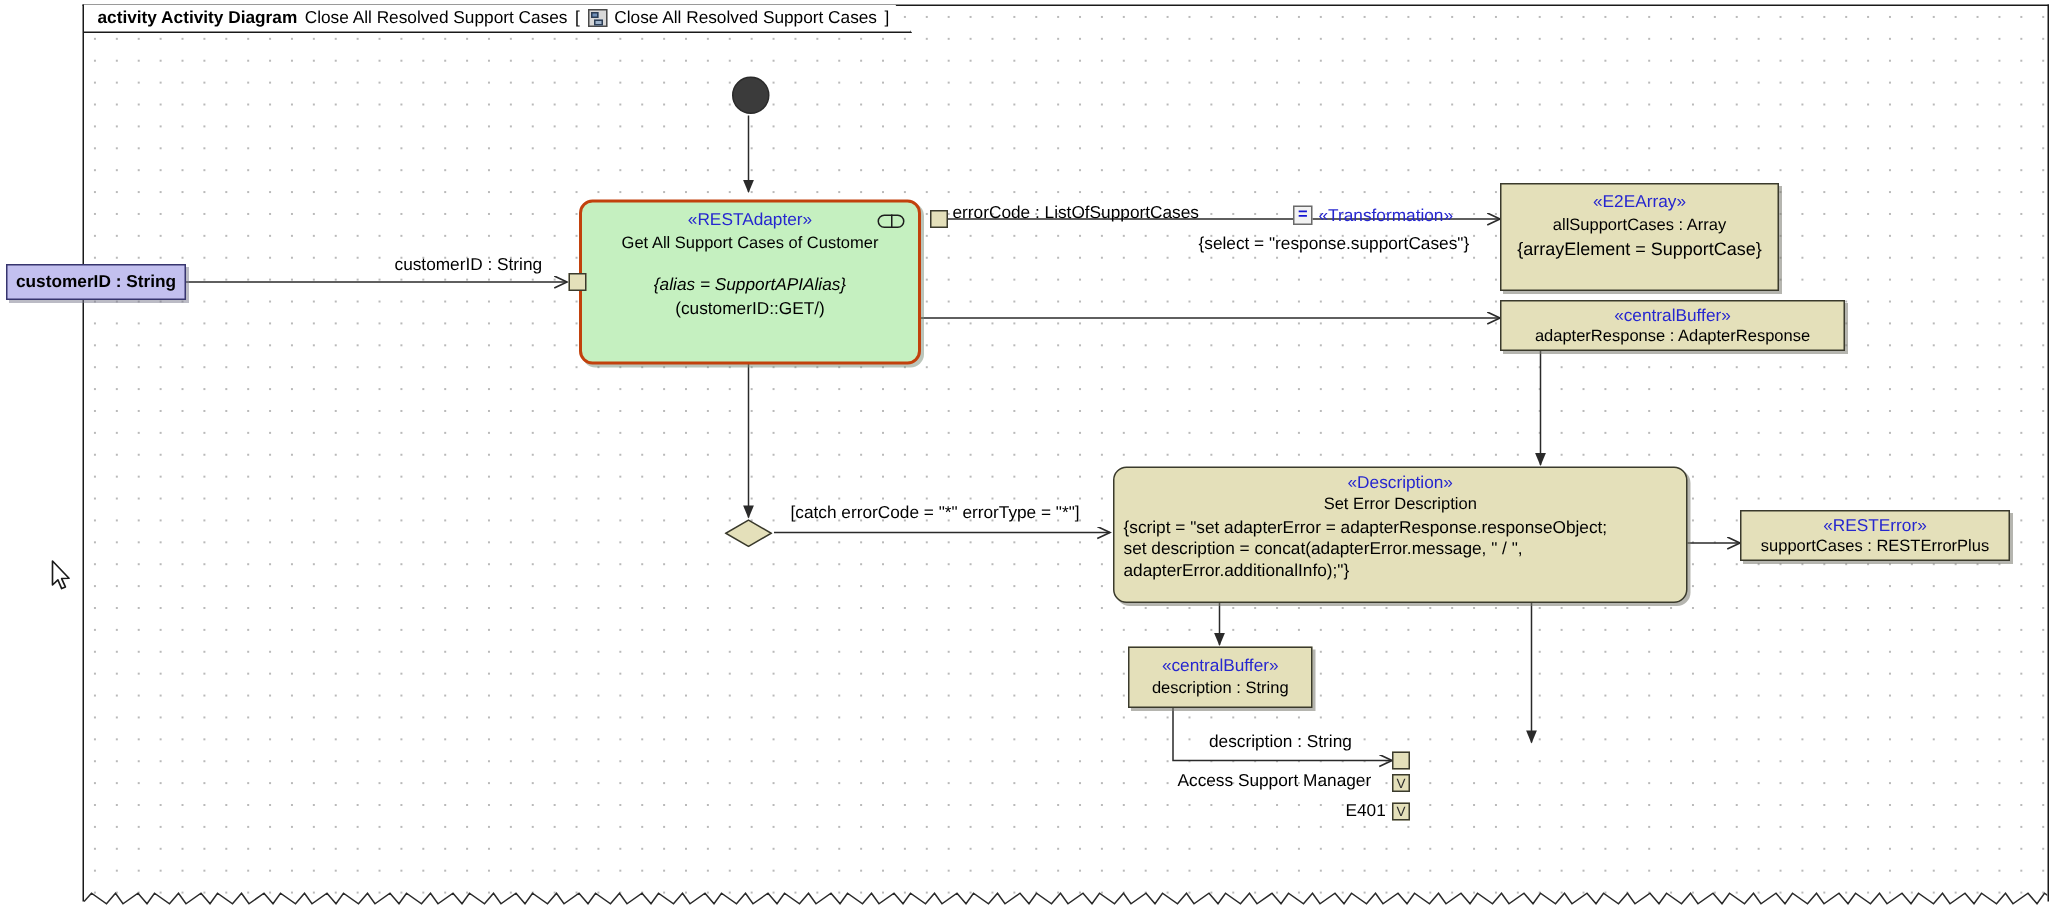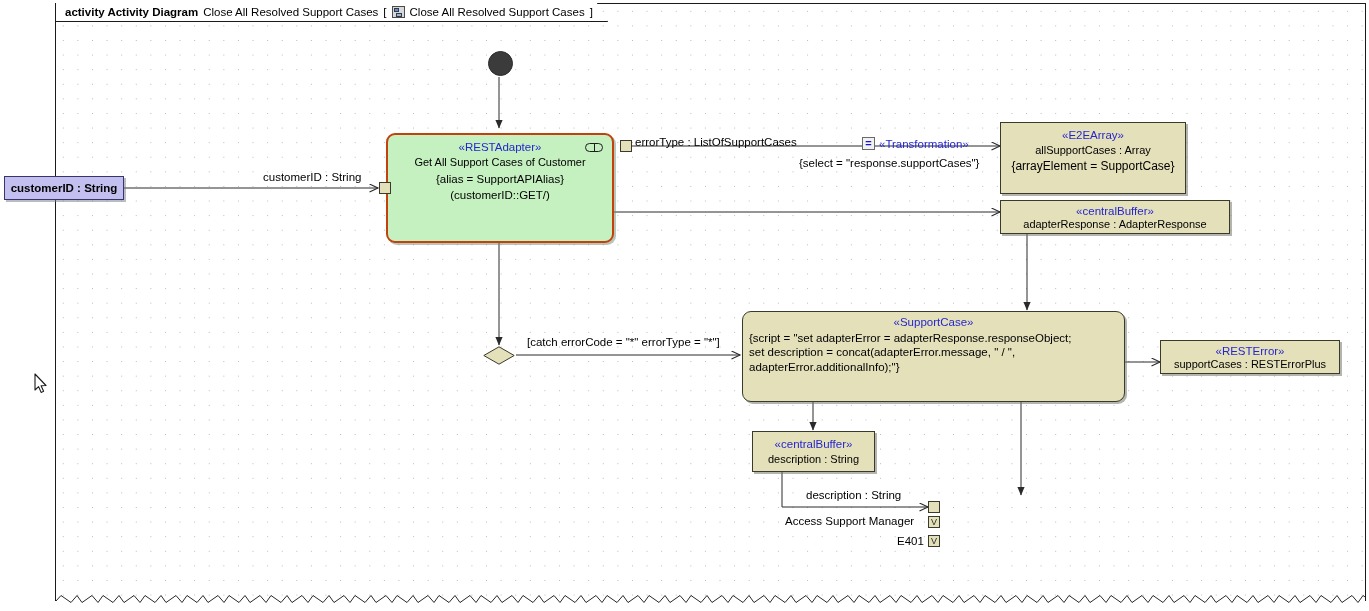--- a/index.html
+++ b/index.html
@@ -216,21 +216,21 @@
 
   <div class="param-node" style="left:4px;top:176px;width:120px;height:24px;">
     <span>customerID : String</span>
   </div>
 
   <div class="initial-node" style="left:488px;top:51px;"></div>
 
   <div class="action-green node" style="left:386px;top:133px;width:228px;height:110px;border-radius:9px;background:#c5f0c0;border:2px solid #c2410c;">
     <div class="stereo" style="margin-top:3px;">«RESTAdapter»</div>
     <div class="nname" style="margin-top:2px;">Get All Support Cases of Customer</div>
-    <div class="nprop" style="margin-top:3px;">{alias = SupportAPIAlias}</div>
+    <div class="nprop" style="margin-top:14px;font-style:italic;">{alias = SupportAPIAlias}</div>
     <div class="nprop" style="margin-top:2px;text-align:center;">(customerID::GET/)</div>
     <span class="rake" style="right:9px;top:8px;"></span>
   </div>
 
   <div class="pin" style="left:379px;top:182px;"></div>
   <div class="pin" style="left:620px;top:140px;"></div>
 
   <div class="node" style="left:1000px;top:122px;width:186px;height:72px;">
     <div class="stereo" style="margin-top:3px;">«E2EArray»</div>
     <div class="nname" style="margin-top:2px;">allSupportCases : Array</div>
@@ -242,21 +242,22 @@
     <div class="nname">adapterResponse : AdapterResponse</div>
   </div>
 
   <div class="diamond" style="left:483px;top:346px;">
     <svg width="32" height="19" viewBox="0 0 32 19">
       <polygon points="16,0.8 31.2,9.5 16,18.2 0.8,9.5" fill="#e4e0ba" stroke="#3a3a2c" stroke-width="1"></polygon>
     </svg>
   </div>
 
   <div class="action-beige" style="position:absolute;left:742px;top:311px;width:383px;height:91px;box-sizing:border-box;padding:2px 5px;text-align:center;">
-    <div class="stereo" style="margin-top:2px;">«SupportCase»</div>
+    <div class="stereo" style="margin-top:2px;">«Description»</div>
+    <div class="nname" style="margin-top:2px;">Set Error Description</div>
     <div class="script" style="margin-top:3px;">{script = "set adapterError = adapterResponse.responseObject;</div>
     <div class="script">set description = concat(adapterError.message, " / ",</div>
     <div class="script">adapterError.additionalInfo);"}</div>
   </div>
 
   <div class="node" style="left:1160px;top:340px;width:180px;height:34px;">
     <div class="stereo" style="margin-top:1px;text-align:center;">«RESTError»</div>
     <div class="nname">supportCases : RESTErrorPlus</div>
   </div>
 
@@ -269,21 +270,21 @@
   <div class="pin" style="left:928px;top:501px;"></div>
   <div class="pin-v" style="left:928px;top:516px;">
     <span>V</span>
   </div>
   <div class="pin-v" style="left:928px;top:535px;">
     <span>V</span>
   </div>
 
   <div class="elabel" style="left:263px;top:171px;">customerID : String</div>
 
-  <div class="elabel" style="left:635px;top:136px;">errorType : ListOfSupportCases</div>
+  <div class="elabel" style="left:635px;top:136px;">errorCode : ListOfSupportCases</div>
 
   <div class="transf" style="left:862px;top:137px;">
     <span class="eqbox">=</span>
     <span class="st">«Transformation»</span>
   </div>
 
   <div class="elabel" style="left:799px;top:157px;">{select = "response.supportCases"}</div>
 
   <div class="elabel" style="left:527px;top:336px;">[catch errorCode = "*" errorType = "*"]</div>
 

